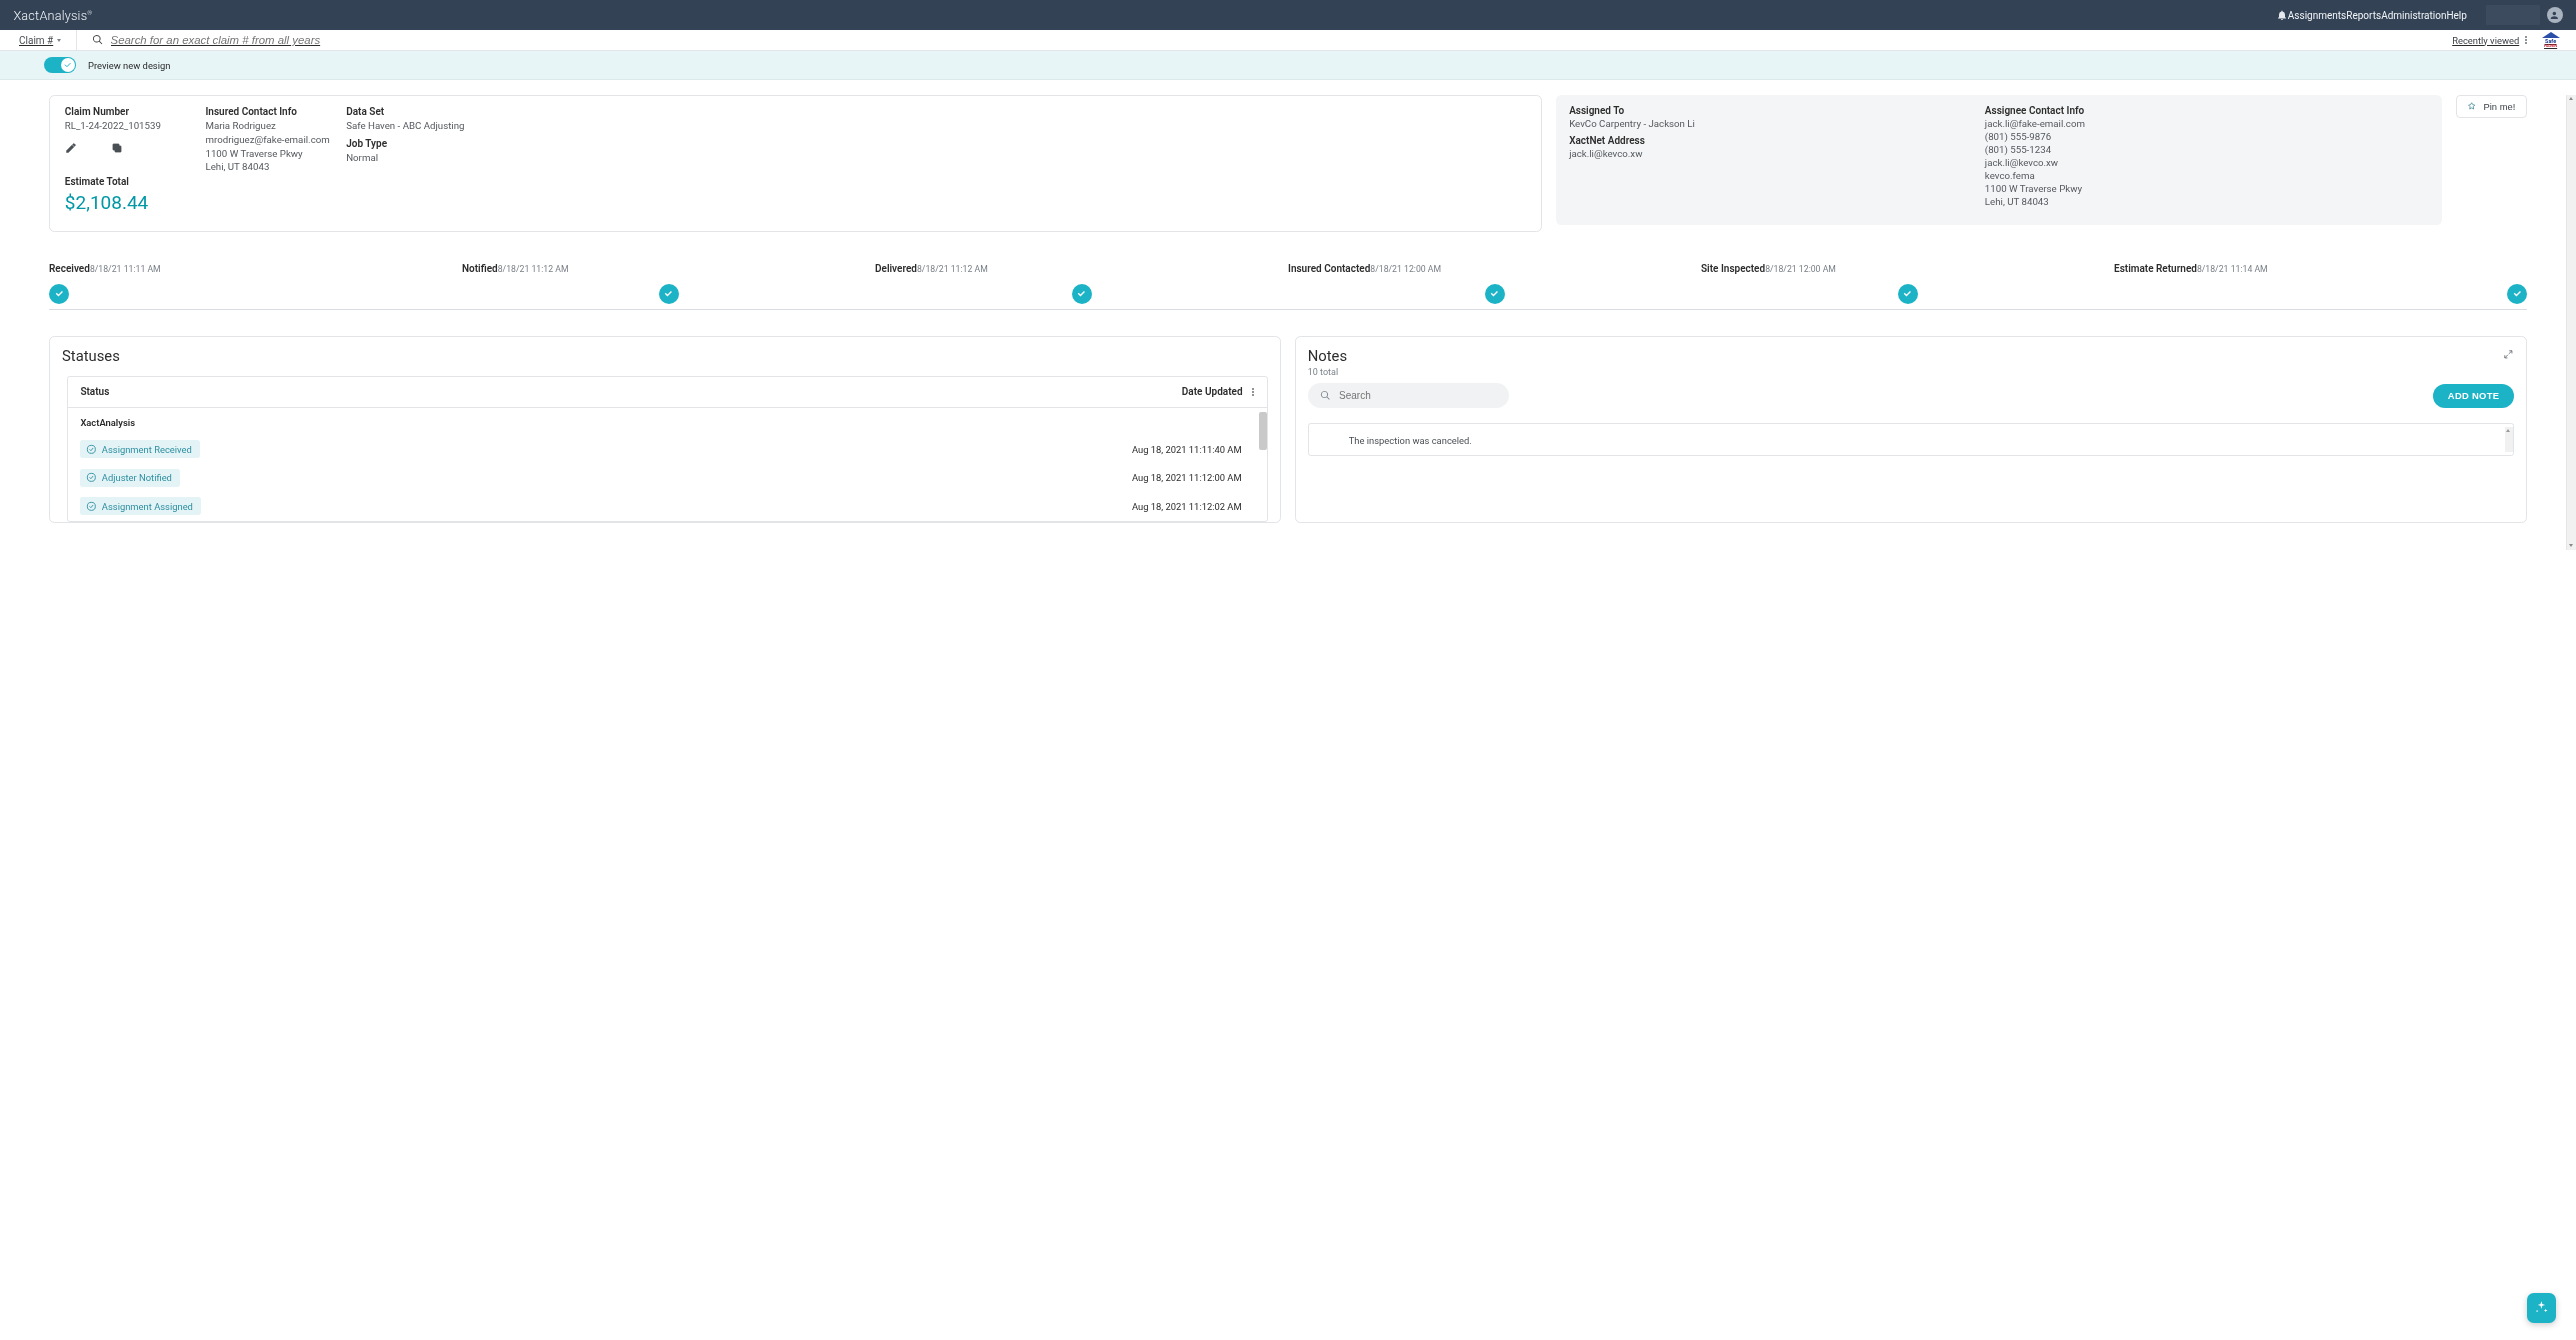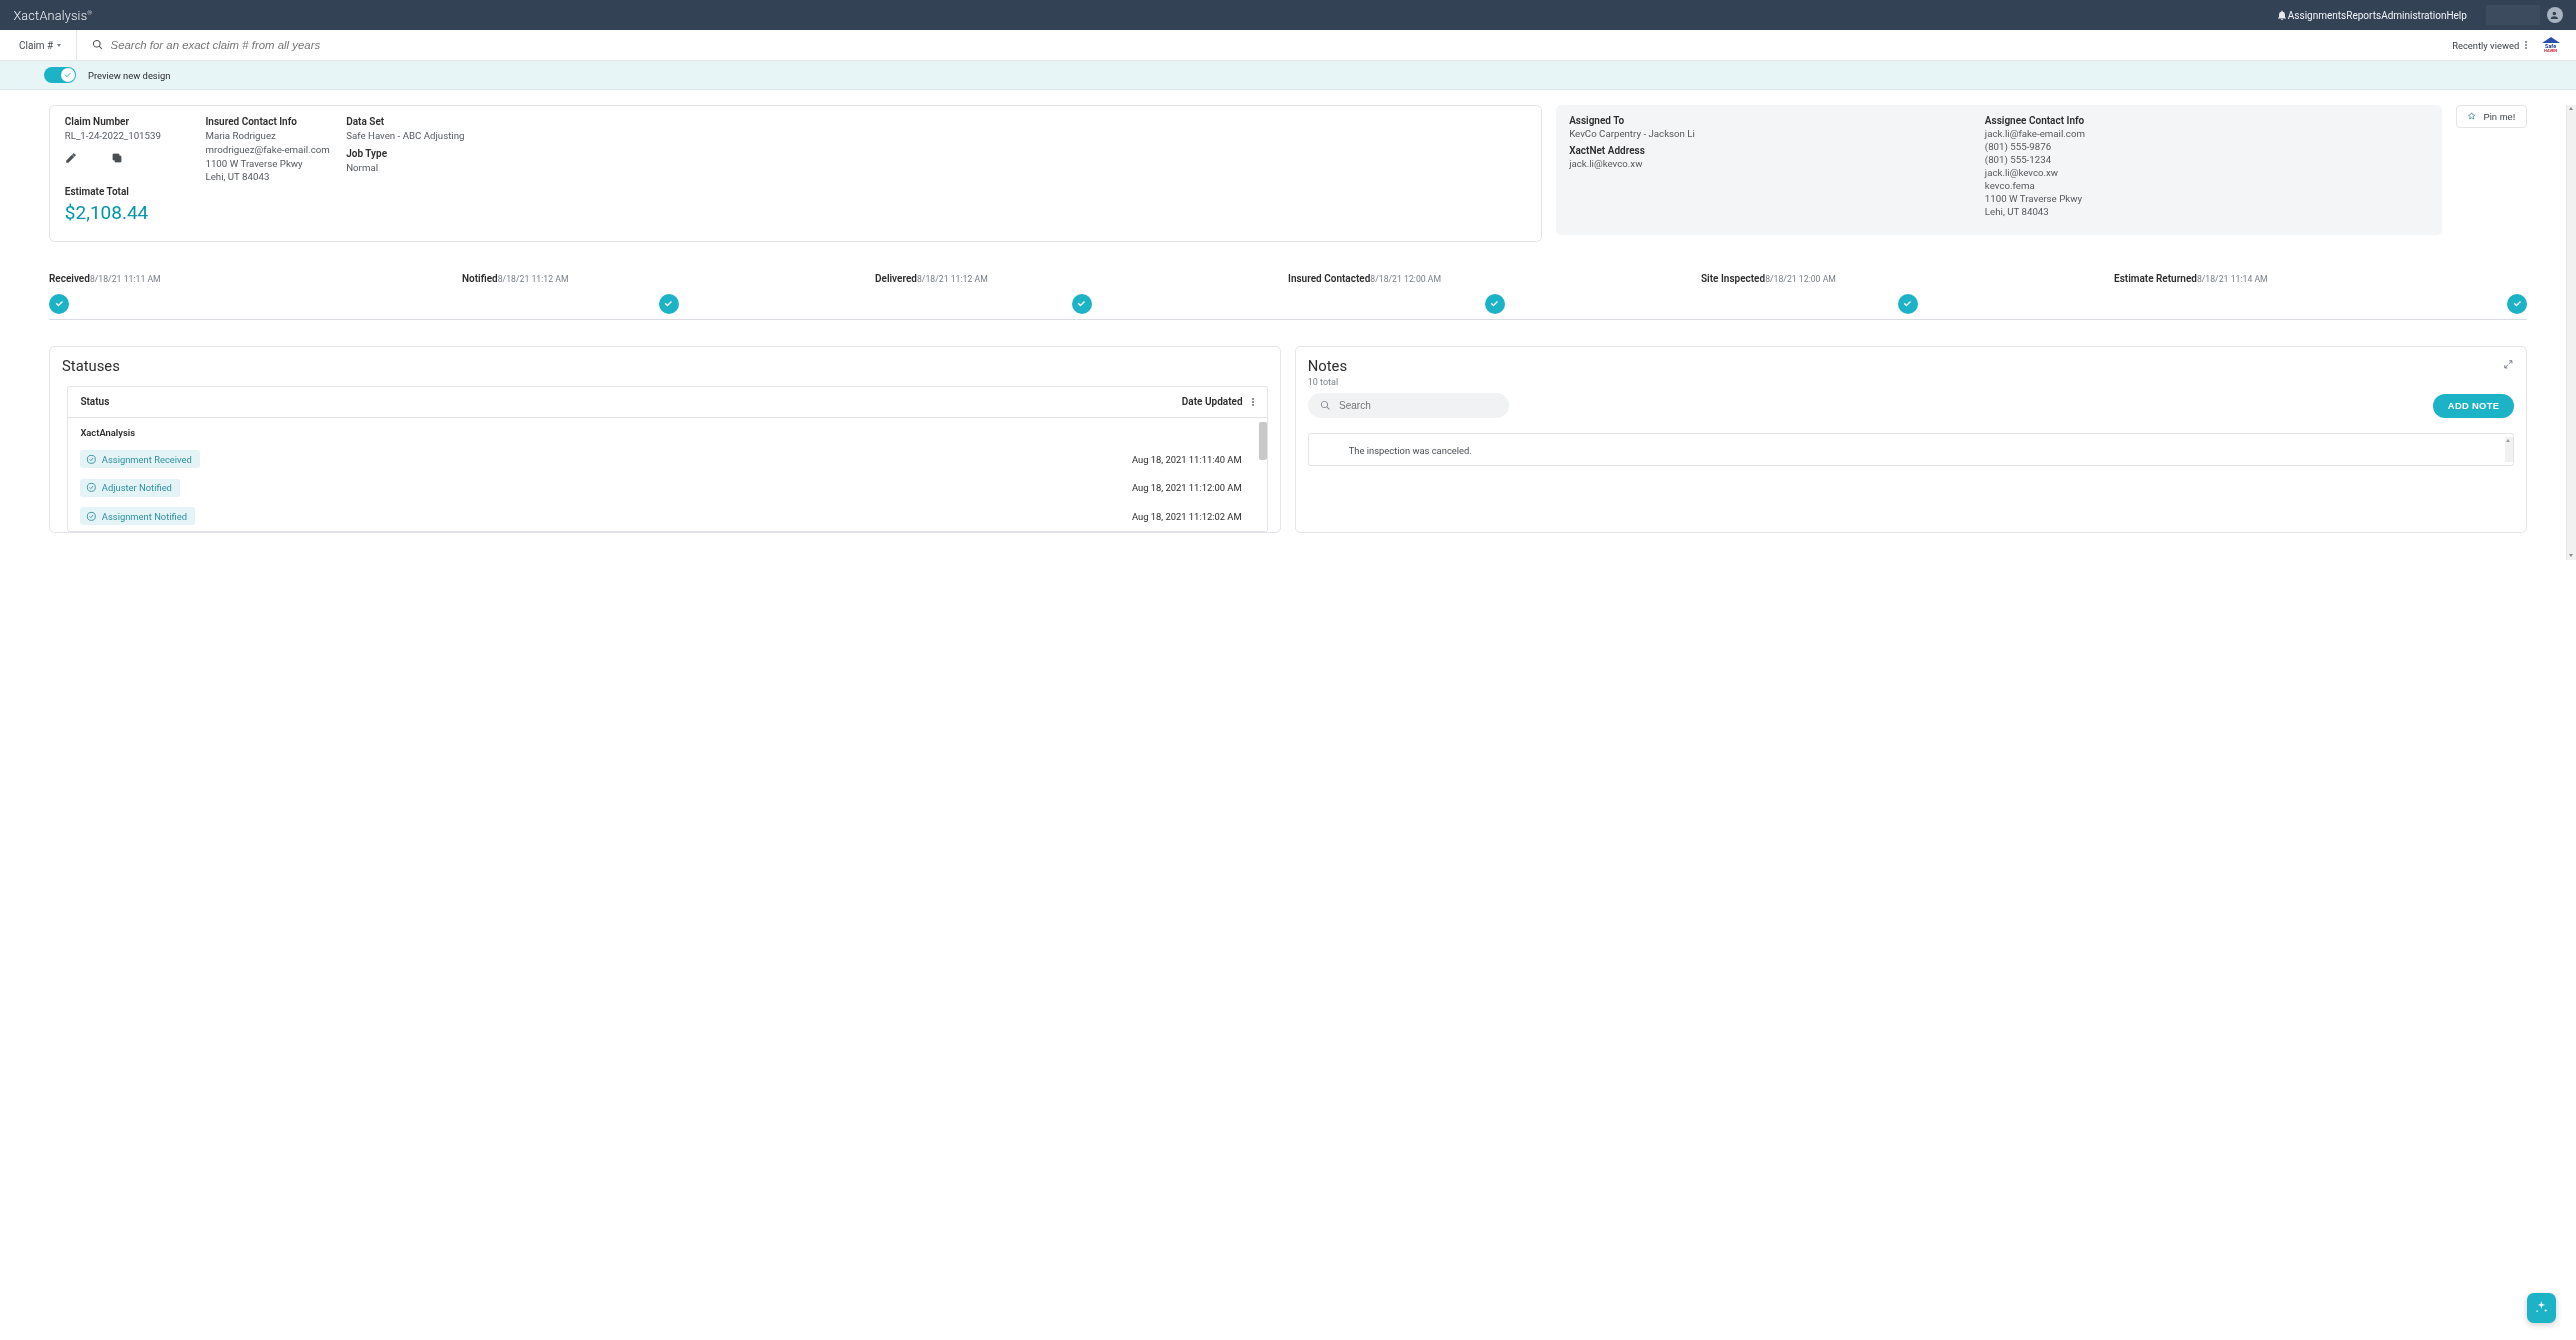--- a/index.html
+++ b/index.html
@@ -60,23 +60,24 @@
     background: #a9b3bf;
     border-radius: 50%;
     display: inline-flex; align-items:center; justify-content:center;
   }
   .avatar-icon svg { width: 10.7px; height: 10.7px; fill: #334255; }
 
   
   .searchbar {
     display: flex;
     align-items: center;
-    height: 31px;
+    height: 21px;
     border-bottom: 0.7px solid var(--border);
     padding: 0 13.4px 0 19px;
+    text-decoration: underline;
   }
   .searchbar .claim-selector {
     display: flex; align-items: center; gap: 4px;
     padding-right: 14.8px;
     border-right: 0.7px solid var(--border);
     height: 100%;
     color: #464b50;
     font-size: 10px;
     cursor: pointer;
   }
@@ -619,21 +620,21 @@
       <span>Adjuster Notified</span>
     </span>
     <span>Aug 18, 2021 11:12:00 AM</span>
                 </div>
                 <div class="status-row">
     <span class="status-chip">
       <svg viewBox="0 0 24 24">
                       <circle cx="12" cy="12" r="9"></circle>
                       <polyline points="8 12 11 15 16 9"></polyline>
                     </svg>
-      <span>Assignment Notified</span>
+      <span>Assignment Assigned</span>
     </span>
     <span>Aug 18, 2021 11:12:02 AM</span>
                 </div>
               </div>
           </div>
         </div>
       </div>
 
       <div class="panel">
         <div class="expand-btn">

